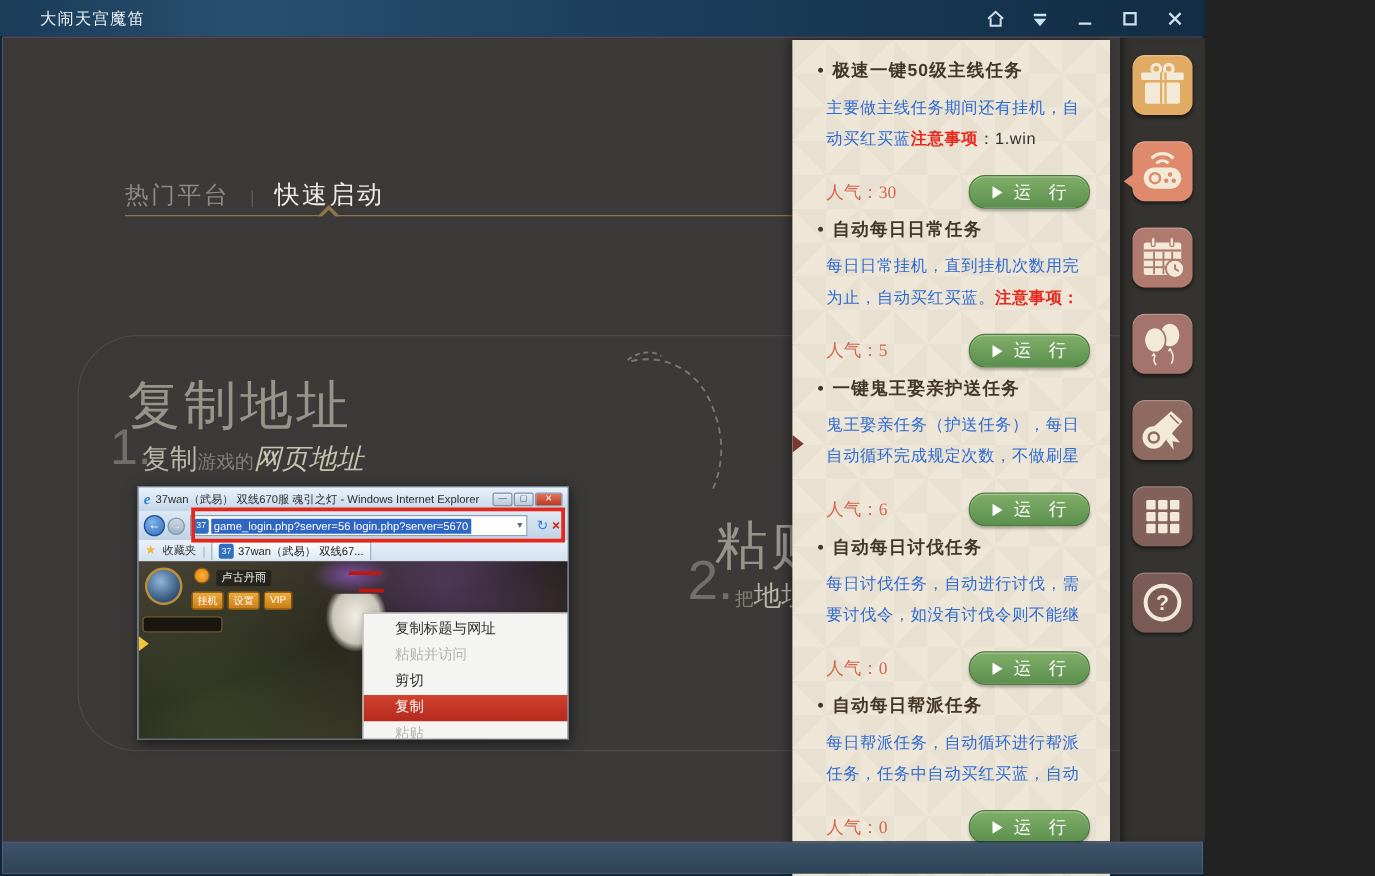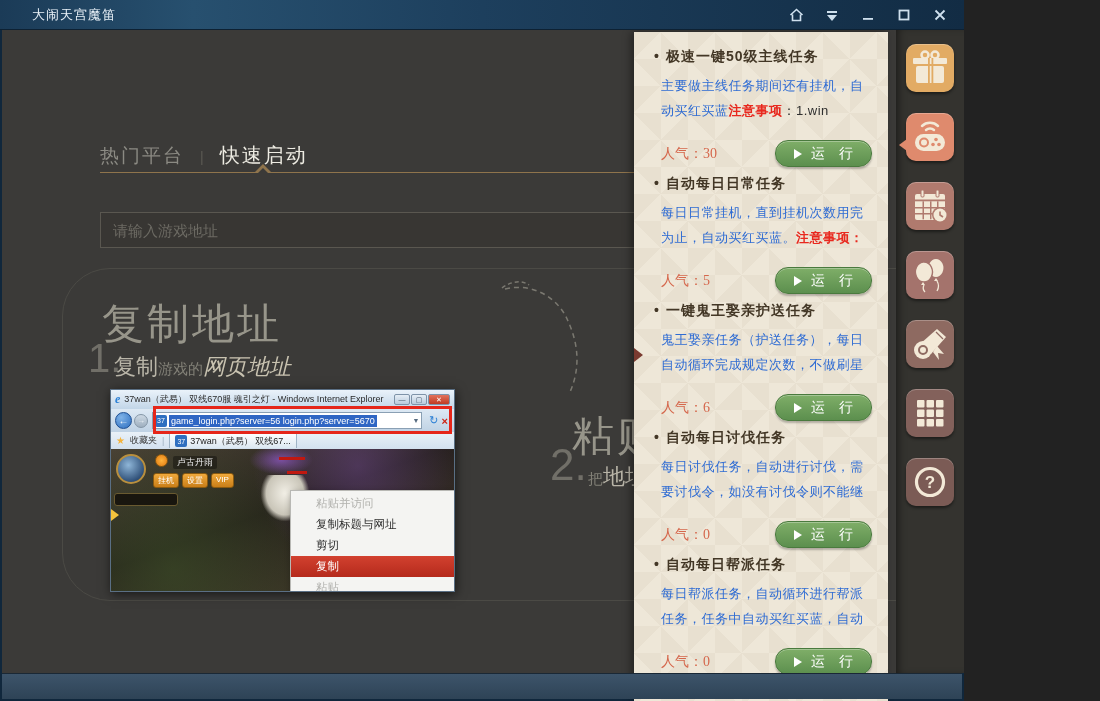--- a/index.html
+++ b/index.html
@@ -189,21 +189,20 @@
 
     <div class="tabs">
       <span class="tab tab-hot">热门平台</span>
       <span class="tab-sep">|</span>
       <span class="tab tab-quick">快速启动</span>
     </div>
     <div class="tab-underline"></div>
     <div class="notch-outer"></div>
     <div class="notch-inner"></div>
 
-    <input class="game-input" type="text" placeholder="请输入游戏地址" style="">
 
     <div class="outline-box"></div>
 
     <div class="step-heading" style="left:100px; top:266px;">复制地址</div>
     <div class="step-num" style="left:86px; top:306px;">1.</div>
     <div class="step-desc" style="left:112px; top:322px;">
       <span class="sd-big">复制</span>
       <span class="sd-small">游戏的</span>
       <span class="sd-big2">网页地址</span>
     </div>
@@ -268,22 +267,22 @@
             <span class="g-btn">挂机</span>
             <span class="g-btn">设置</span>
             <span class="g-btn">VIP</span>
           </span>
         <span class="g-plate"></span>
         <span class="g-hp" style="left:168px; top:8px;"></span>
         <span class="g-hp" style="left:176px; top:22px; width:20px;"></span>
         <span class="g-arrow"></span>
         <span class="g-notice">梦霞你达到 10级</span>
         <div class="ctx" id="ctx-menu">
+            <div class="ctx-item">复制标题与网址</div>
             <div class="ctx-item disabled">粘贴并访问</div>
-            <div class="ctx-item">复制标题与网址</div>
             <div class="ctx-item">剪切</div>
             <div class="ctx-item highlighted">复制</div>
             <div class="ctx-item disabled">粘贴</div>
           </div>
       </div>
     </div>
   </div>
 
   <div class="panel">
     <span class="panel-arrow"></span>

